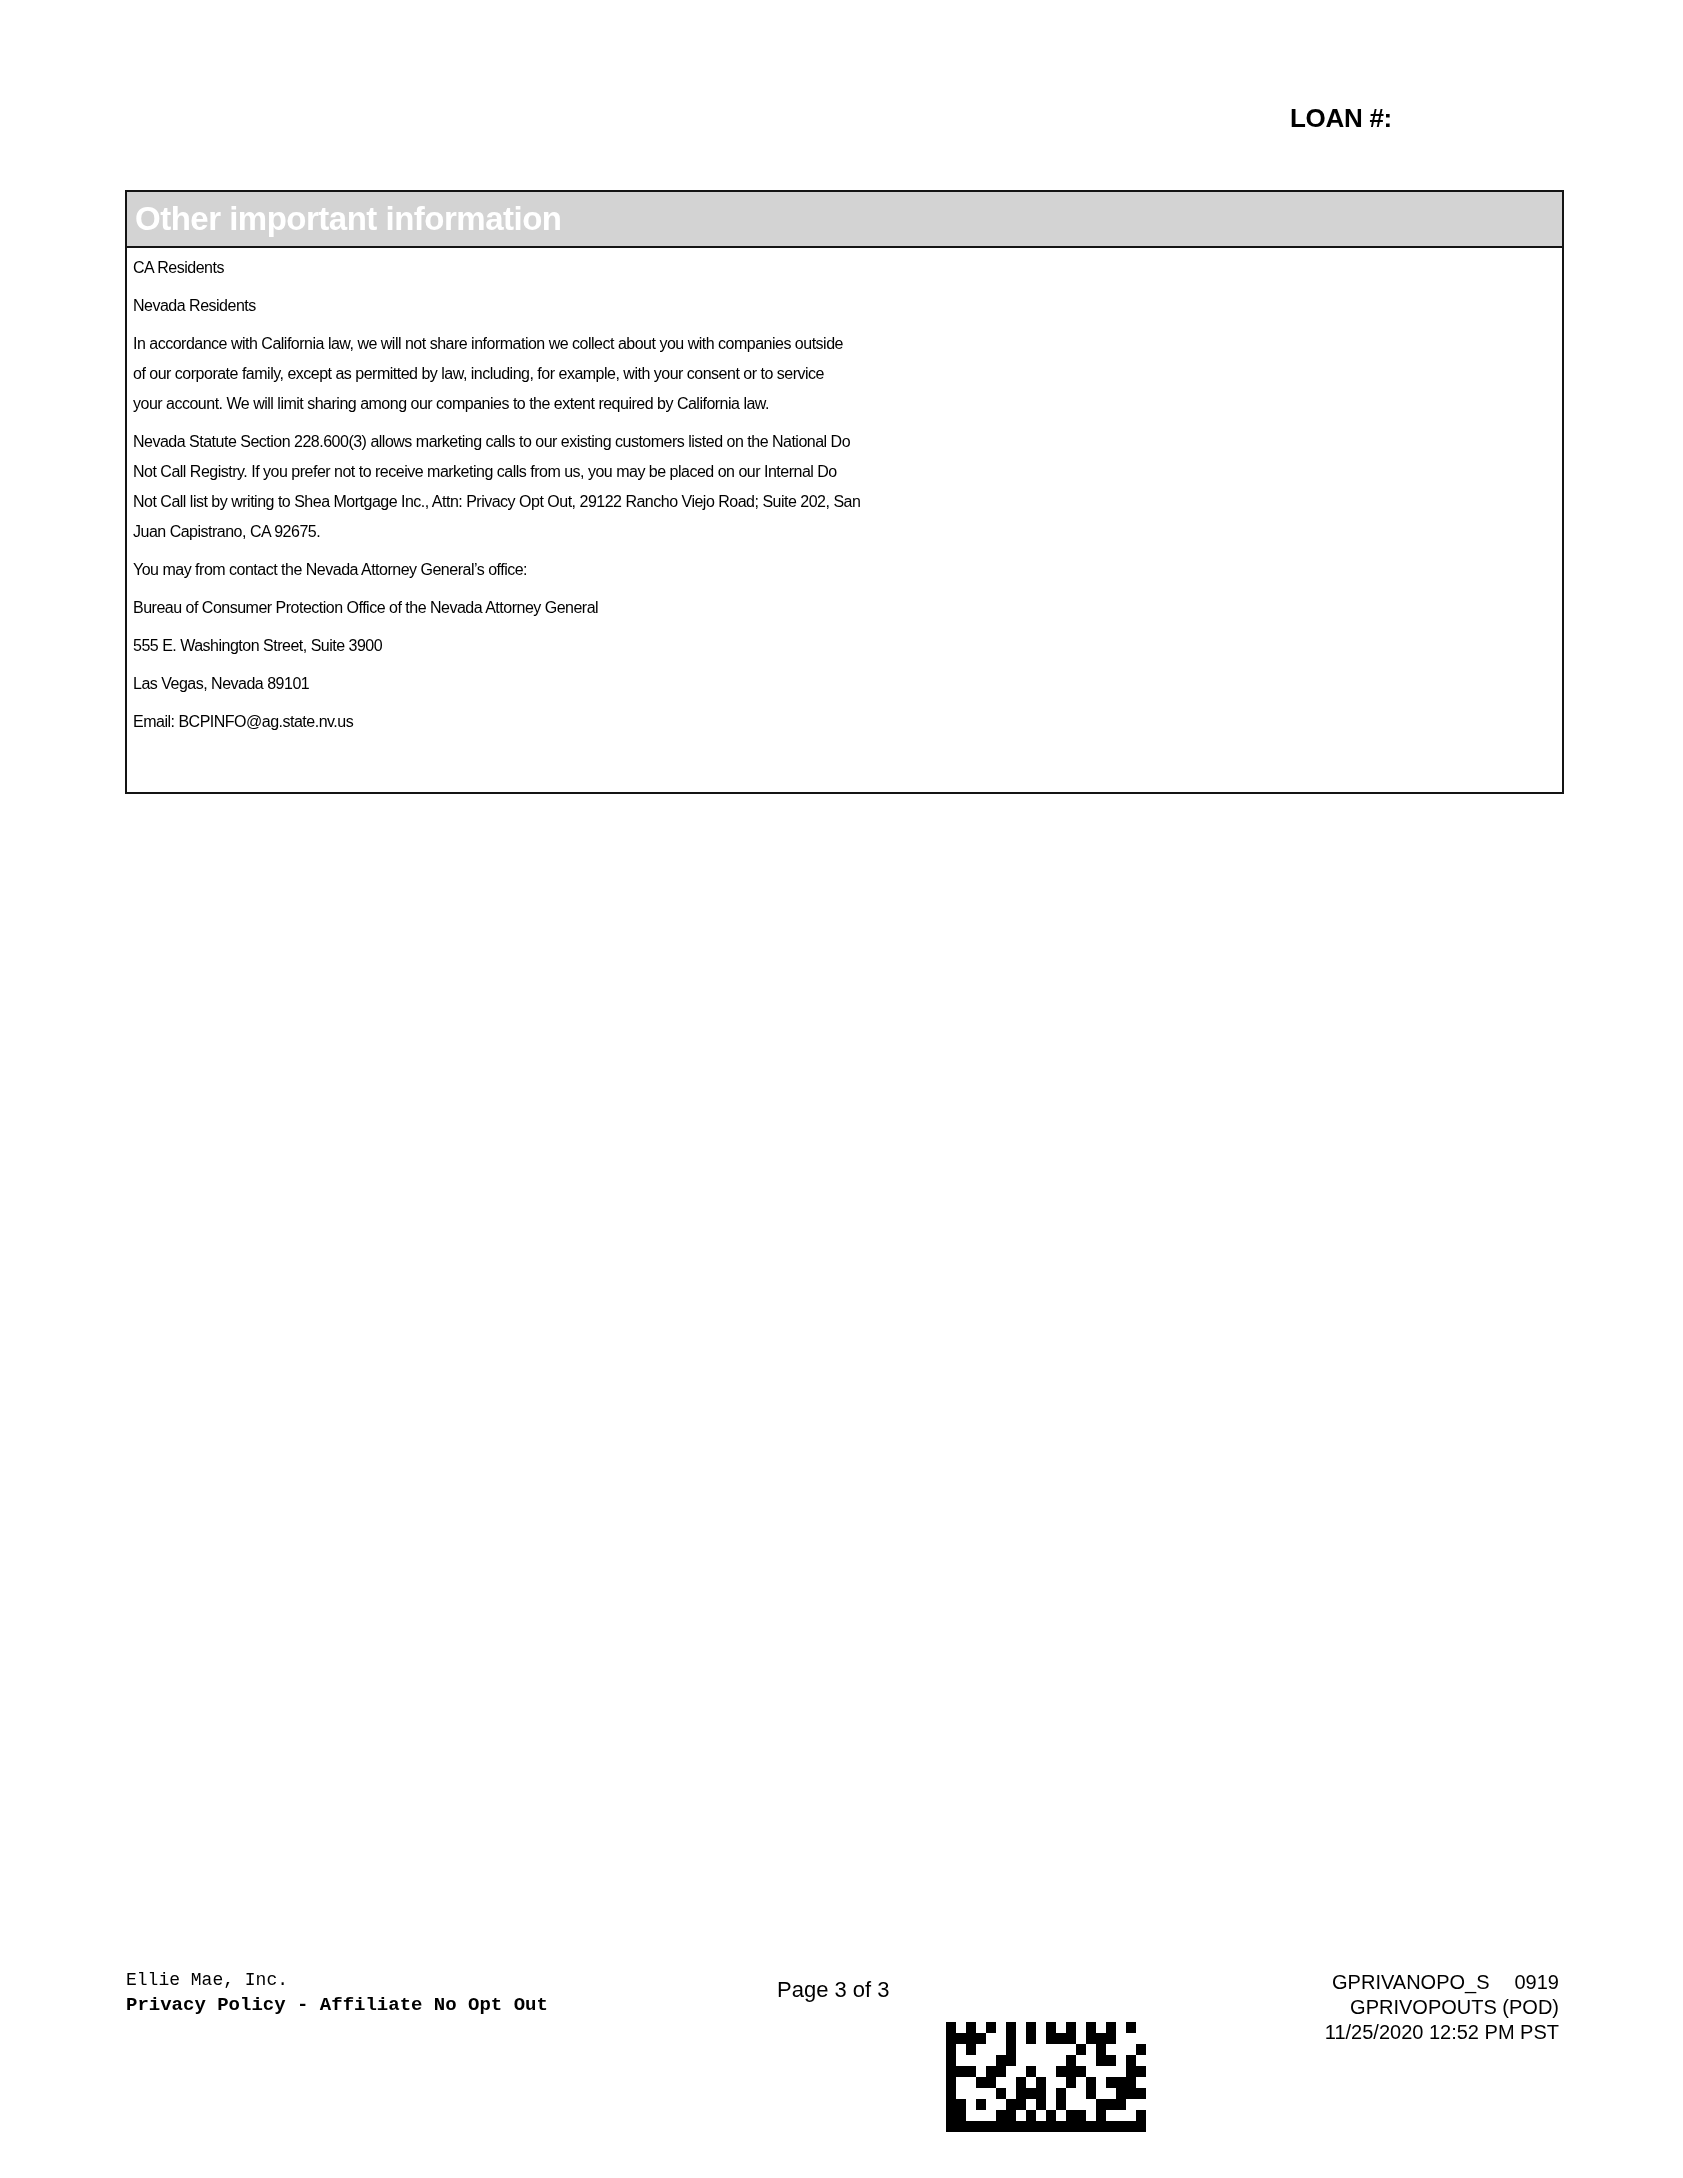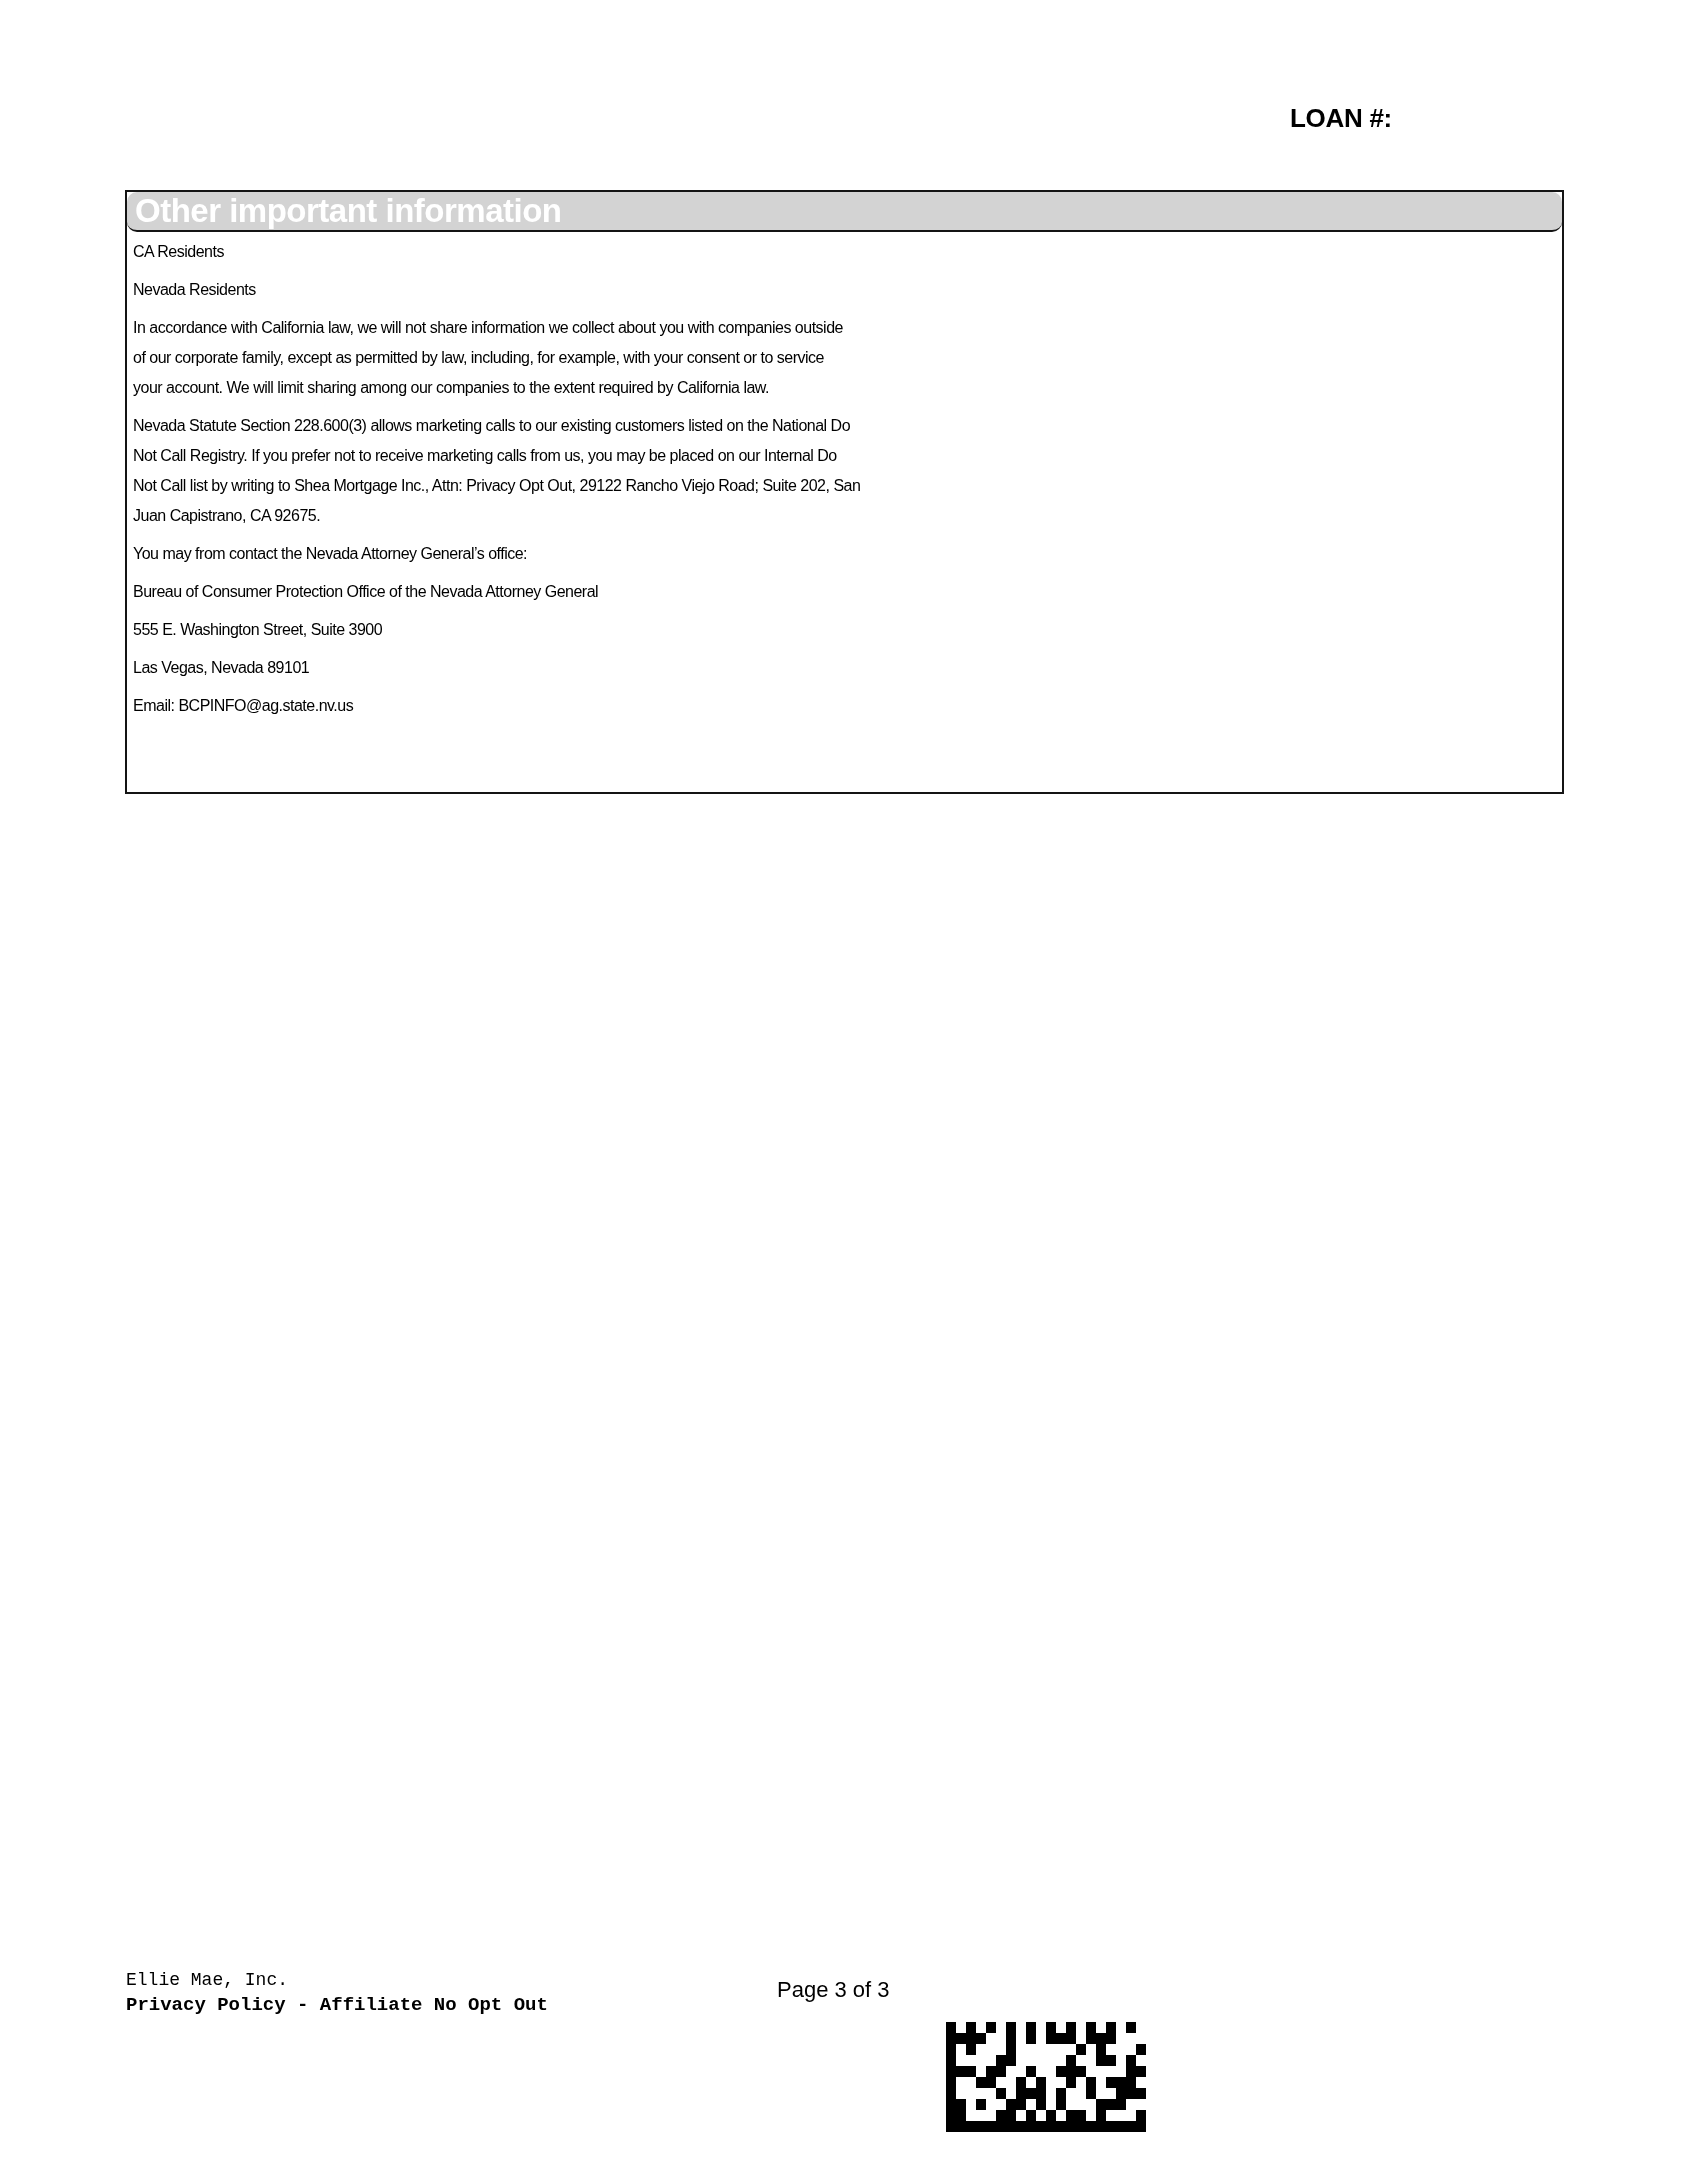--- a/index.html
+++ b/index.html
@@ -21,26 +21,25 @@
   }
   .info-box{
     position:absolute;
     left:125px;top:190px;
     width:1439px;height:604px;
     border:2px solid var(--border,#141414);
     box-sizing:border-box;
     background:#fff;
   }
   .info-box-header{
-    height:40px;
+    height:56px;
     background:var(--header-bg,#d3d3d3);
     border-bottom:2px solid var(--border,#141414);
     display:flex;align-items:center;
     box-sizing:border-box;
-    border-radius:10px;
   }
   .info-box-title{
     color:var(--header-fg,#ffffff);
     font-size:33px;font-weight:bold;
     letter-spacing:-0.5px;
     padding-left:8px;
     white-space:nowrap;
   }
   .info-box-body{
     padding:5px 6px 0 6px;
@@ -110,20 +109,25 @@
     </div>
   </div>
 
   <div class="footer-left">
     <div>Ellie Mae, Inc.</div>
     <div class="footer-doc-title">Privacy Policy - Affiliate No Opt Out</div>
   </div>
 
   <div class="footer-center">Page 3 of 3</div>
 
+  <div class="footer-right">
+    <div><span>GPRIVANOPO_S</span><span class="form-version">0919</span></div>
+    <div>GPRIVOPOUTS (POD)</div>
+    <div>11/25/2020 12:52 PM PST</div>
+  </div>
 
   <div class="barcode">
       <div class="bc b"></div>
       <div class="bc"></div>
       <div class="bc b"></div>
       <div class="bc"></div>
       <div class="bc b"></div>
       <div class="bc"></div>
       <div class="bc b"></div>
       <div class="bc"></div>

